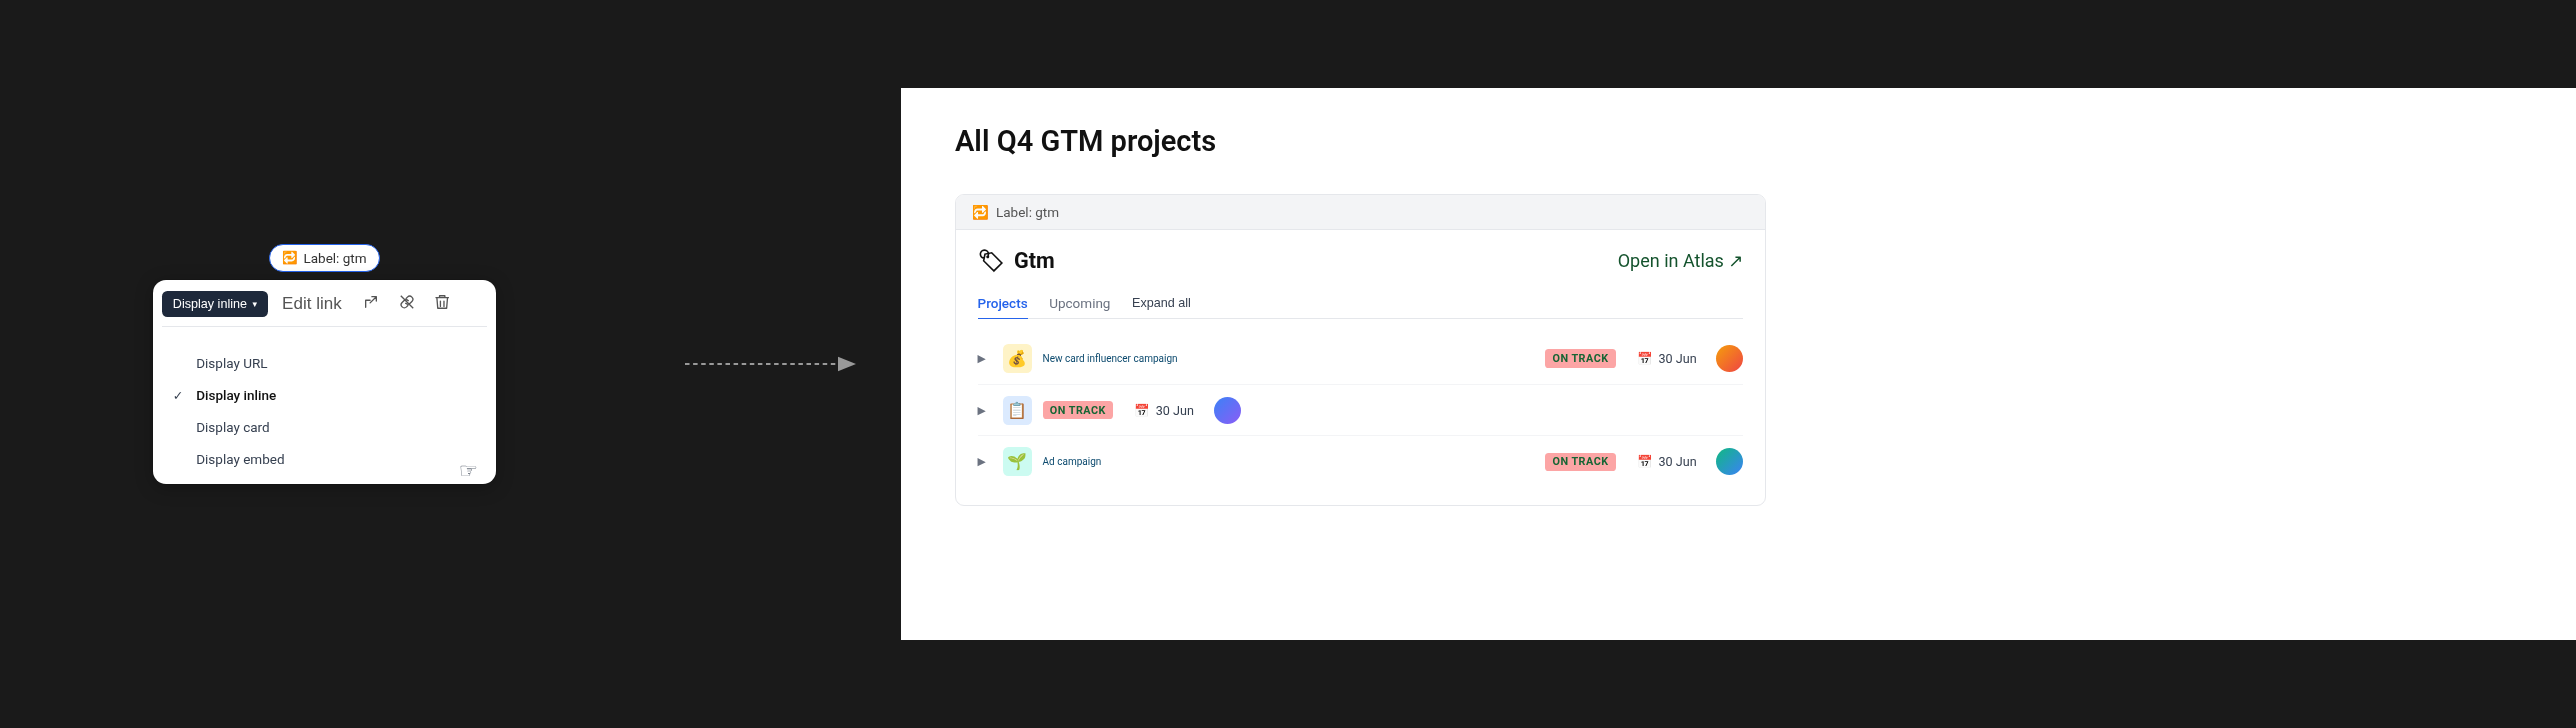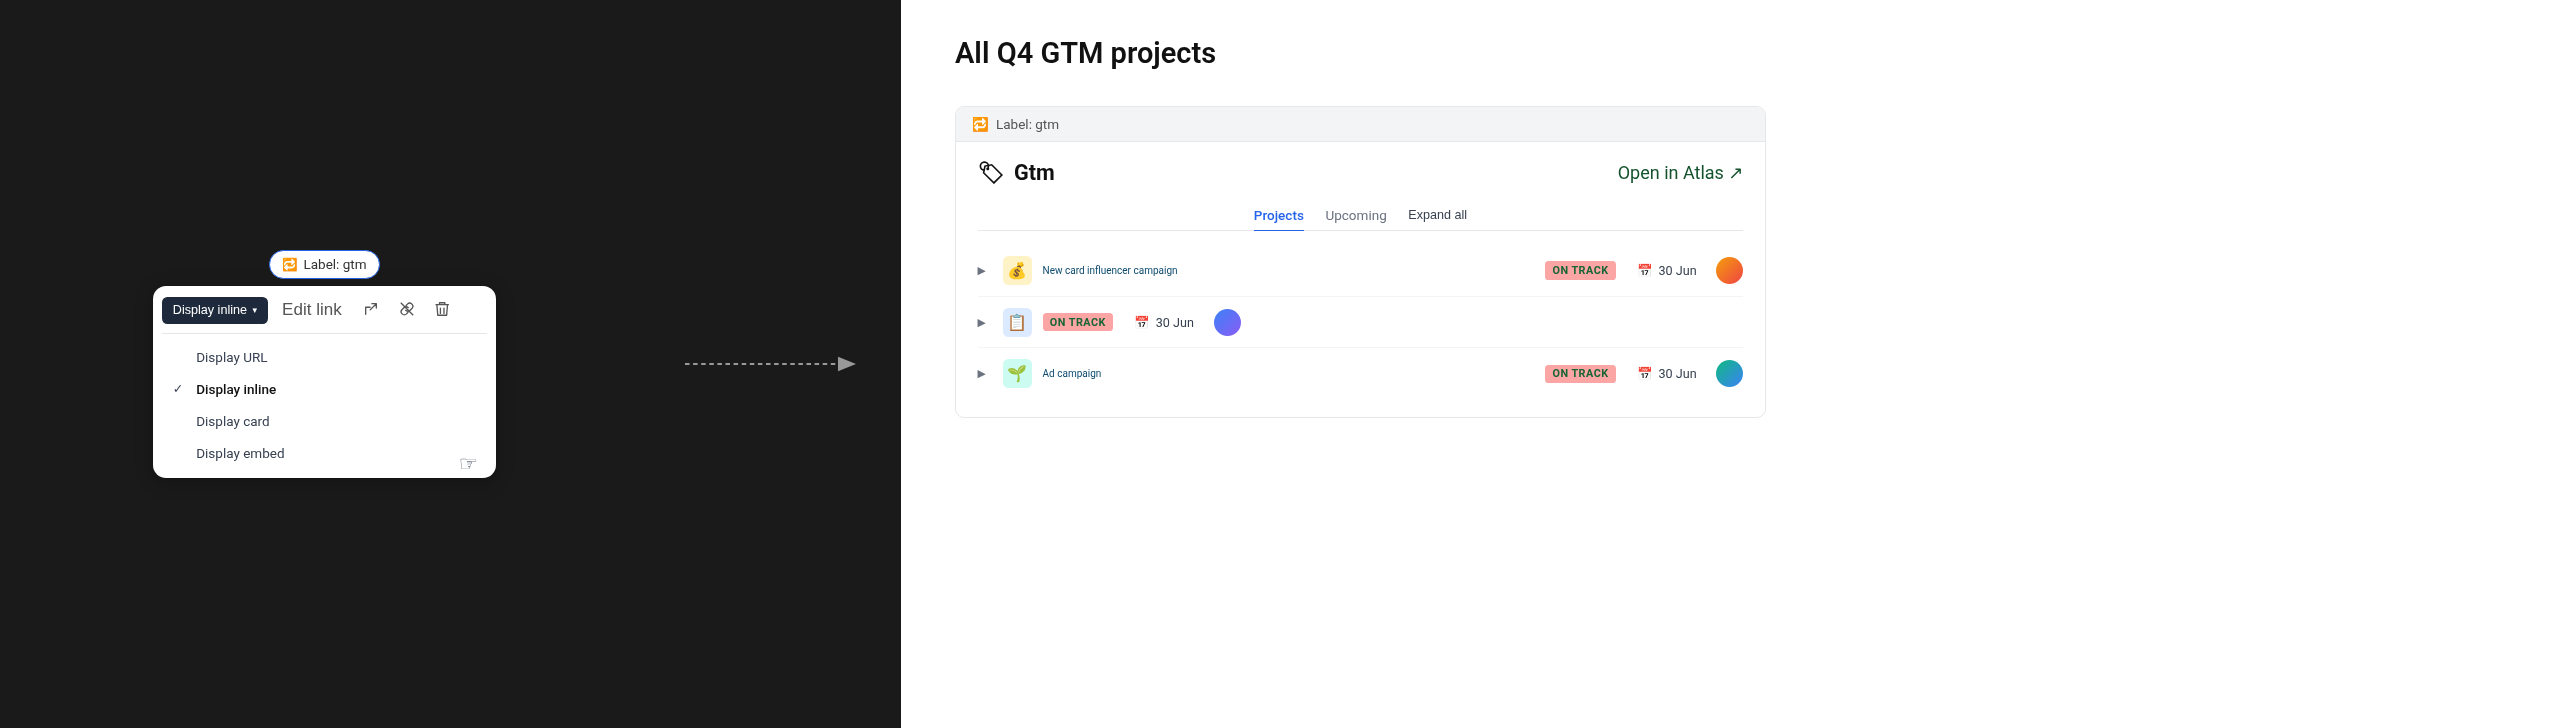--- a/index.html
+++ b/index.html
@@ -106,21 +106,21 @@
       cursor: pointer;
       padding: 5.4px 7.2px;
       border-radius: 3.6px;
       font-size: 14.4px;
       display: flex;
       align-items: center;
     }
 
     .dropdown-menu {
       border-top: 0.9px solid #e5e7eb;
-      padding-top: 7px;
+      padding-top: 20px;
       margin-top: 1.8px;
     }
 
     .dropdown-item {
       display: flex;
       align-items: center;
       gap: 9px;
       padding: 8px 10.8px;
       font-size: 13.5px;
       color: #374151;
@@ -149,21 +149,21 @@
     }
 
     .arrow-svg {
       width: 180px;
       height: 36px;
     }
 
     
     .right-panel {
       width: 1675px;
-      height: 728px;
+      height: 552px;
       background: white;
       display: flex;
       flex-direction: column;
       padding: 36px 54px;
     }
 
     .page-title {
       font-size: 29px;
       font-weight: 600;
       color: #111;
@@ -215,21 +215,21 @@
       cursor: pointer;
       display: flex;
       align-items: center;
       gap: 3.6px;
       text-decoration: none;
     }
 
     .card-tabs {
       display: flex;
       align-items: center;
-      justify-content: center;
+      justify-content: flex-start;
       border-bottom: 0.9px solid #e5e7eb;
       margin-bottom: 14.4px;
     }
 
     .tabs-left {
       display: flex;
       gap: 0;
     }
 
     .tab {

